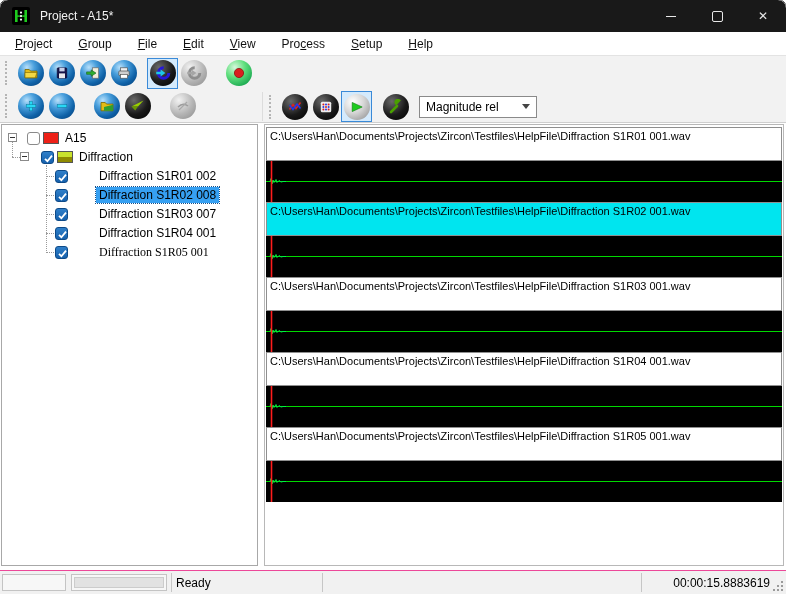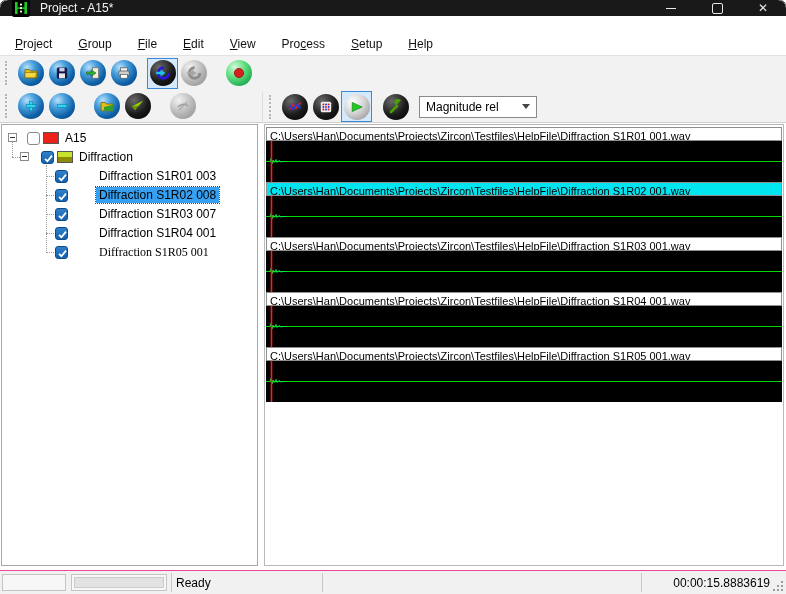--- a/index.html
+++ b/index.html
@@ -1,19 +1,19 @@
 <!DOCTYPE html>
 <html><head>
 <meta charset="utf-8">
 <style>
   html,body{margin:0;padding:0;background:#fff;}
   #window{position:relative;width:786px;height:594px;font-family:"Liberation Sans",sans-serif;
           background:#fff;overflow:hidden;border-radius:8px 8px 0 0;outline:1px solid #4a4a4a;box-sizing:border-box;}
   
-  .titlebar{position:absolute;top:0;left:0;right:0;height:16px;background:#191919;
+  .titlebar{position:absolute;top:0;left:0;right:0;height:32px;background:#191919;
             border-radius:8px 8px 0 0;display:flex;align-items:center;}
   .app-icon{width:18px;height:18px;margin-left:12px;flex:0 0 auto;}
   .title-text{color:#f2f2f2;font-size:12px;margin-left:10px;white-space:nowrap;}
   .tb-spacer{flex:1;}
   .win-btn{width:46px;height:32px;display:grid;place-items:center;color:#e8e8e8;}
   .glyph-min{width:10px;height:1px;background:#e8e8e8;}
   .glyph-max{width:9px;height:9px;border:1px solid #e8e8e8;border-radius:2px;}
   .glyph-close{font-size:12px;line-height:1;color:#e8e8e8;}
   
   .menubar{position:absolute;top:32px;left:0;right:0;height:23px;background:#fff;
@@ -56,21 +56,21 @@
   .cbx.checked{background:linear-gradient(180deg,#2f7fc9 0%,#1661ad 100%);border:1px solid #0d4a88;}
   .cbx.unchecked{background:#fff;border:1px solid #8a8a8a;}
   .swatch{position:absolute;width:16px;height:12px;border:1px solid #555;box-sizing:border-box;}
   .tlabel{position:absolute;white-space:nowrap;padding:1px 3px;color:#000000;}
   .tlabel.selected{background:#36a0f2;outline:1px dotted #14508c;}
   .dot-v{position:absolute;width:1px;border-left:1px dotted #9a9a9a;}
   .dot-h{position:absolute;height:1px;border-top:1px dotted #9a9a9a;}
   
   .wave-list{position:absolute;left:1px;right:1px;top:2px;}
   .strip{width:100%;}
-  .strip-header{height:14px;box-sizing:border-box;border:1px solid #8f8f8f;background:#fff;
+  .strip-header{height:34px;box-sizing:border-box;border:1px solid #8f8f8f;background:#fff;
                 font-size:11px;padding:2px 0 0 3px;white-space:nowrap;overflow:hidden;color:#000;}
   .strip-header.selected{background:#00e5ef;}
   .strip-wave{height:41px;background:#000;}
   .strip-wave svg{display:block;width:100%;height:41px;}
   
   .statusbar{position:absolute;left:0;right:0;bottom:0;height:24px;background:#f1f1f1;
              border-top:1px solid #ec4899;font-size:12px;color:#000;box-sizing:border-box;}
   .sb-box1{position:absolute;left:2px;top:3px;width:64px;bottom:3px;background:#f7f7f7;border:1px solid #c4c4c4;box-sizing:border-box;}
   .sb-box2{position:absolute;left:71px;top:3px;width:96px;bottom:3px;background:#f7f7f7;border:1px solid #c4c4c4;box-sizing:border-box;}
   .sb-box2 .inner{position:absolute;inset:2px;background:#e2e2e2;border:1px solid #cccccc;}
@@ -310,21 +310,21 @@
       <span class="tlabel" style="left:74px;top:1px;">Diffraction</span>
     </div>
 
     <div>
         <div class="trow" style="top: 42px;">
     <span class="cbx checked" style="left:53px;top:3px;">
       <svg viewBox="0 0 13 13" width="13" height="13">
               <path d="M3 6.8 L5.4 9.2 L10 3.6" stroke="#fff" stroke-width="1.8" fill="none"></path>
             </svg>
     </span>
-    <span class="tlabel" style="left:94px;top:1px;">Diffraction S1R01 003</span>
+    <span class="tlabel" style="left:94px;top:1px;">Diffraction S1R01 002</span>
   </div>
         <div class="trow" style="top: 61px;">
     <span class="cbx checked" style="left:53px;top:3px;">
       <svg viewBox="0 0 13 13" width="13" height="13">
               <path d="M3 6.8 L5.4 9.2 L10 3.6" stroke="#fff" stroke-width="1.8" fill="none"></path>
             </svg>
     </span>
     <span class="tlabel selected" style="left:94px;top:1px;">Diffraction S1R02 008</span>
   </div>
         <div class="trow" style="top: 80px;">

